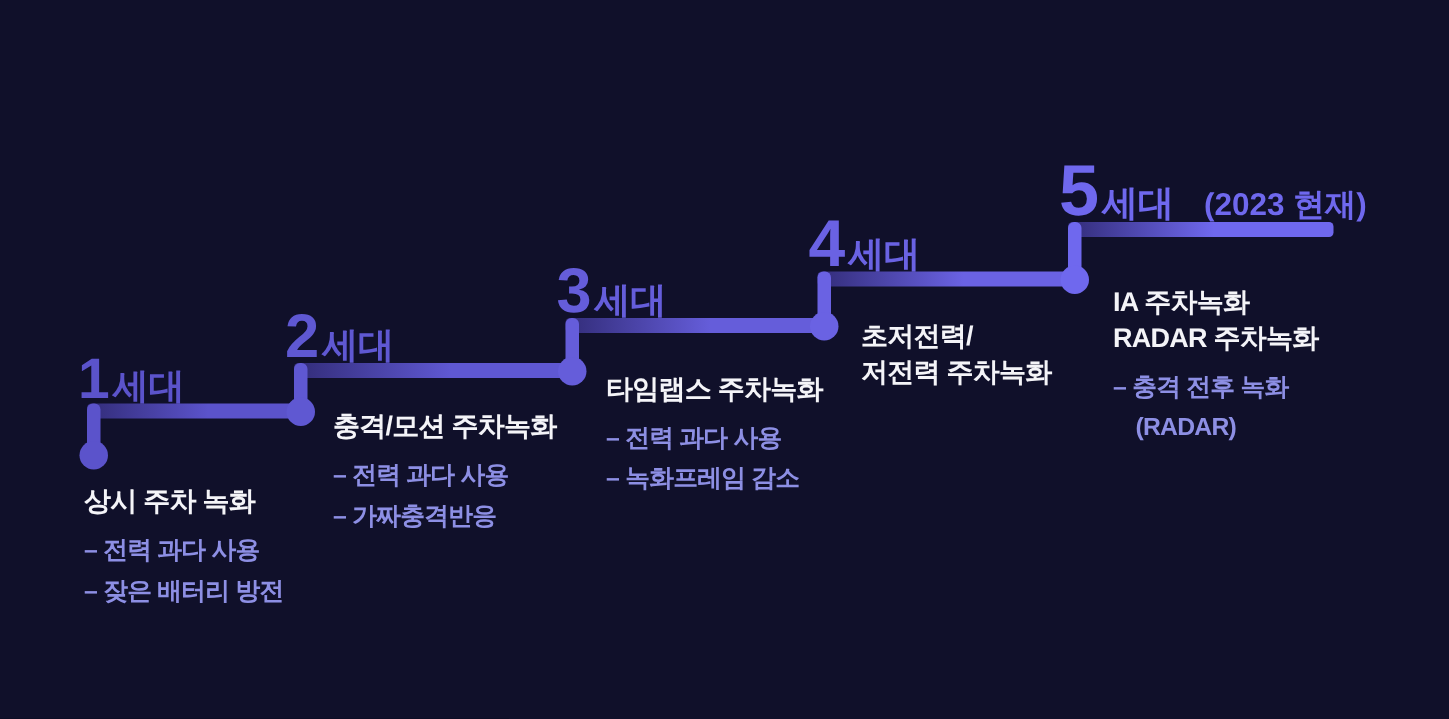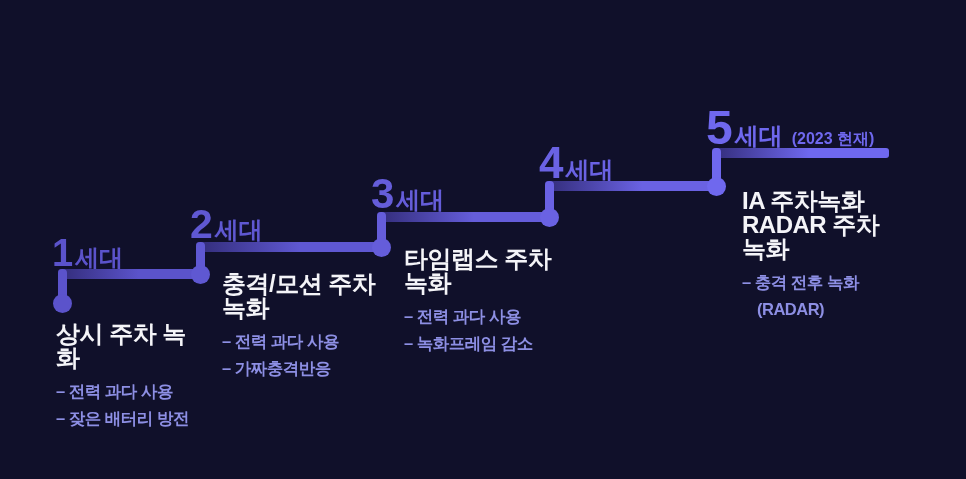--- a/index.html
+++ b/index.html
@@ -32,31 +32,31 @@
     left:-5px;z-index:2;
   }
   
   .genlabel{
     position:absolute;left:-6px;bottom:calc(100% + 1px);
     display:flex;align-items:baseline;white-space:nowrap;
     color:var(--accent);font-weight:bold;line-height:.8;
   }
   .genlabel .num{letter-spacing:-1px;}
   .genlabel .gen{font-size:24px;margin-left:3px;}
-  .genlabel .suffix{font-size:16px;margin-left:9px;}
+  .genlabel .suffix{font-size:21px;margin-left:20px;}
   .step1 .num{font-size:38px;}
   .step2 .num{font-size:41px;}
   .step3 .num{font-size:42px;}
   .step4 .num{font-size:44px;}
   .step5 .num{font-size:48px;}
   
   .text{position:absolute;white-space:nowrap;}
   .title{
     color:var(--title-color);
-    font-size:24px;font-weight:800;line-height:24px;
+    font-size:18px;font-weight:800;line-height:24px;
     white-space:pre-line;margin:0 0 8px 0;letter-spacing:-.5px;
   }
   .bullets{list-style:none;margin:0;padding:0;}
   .bullets li{
     color:var(--bullet-color);
     font-size:16.5px;font-weight:600;line-height:27px;letter-spacing:-.5px;
   }
   .bullets li.indent{padding-left:15px;}
 
   
@@ -148,20 +148,22 @@
 
   <div class="step step4" style="--accent: #6a62e3;">
     <div class="genlabel">
       <span class="num">4</span>
       <span class="gen">세대</span>
     </div>
     <div class="bar"></div>
     <div class="drop"></div>
     <div class="dot"></div>
     <div class="text">
+      <p class="title">초저전력/
+저전력 주차녹화</p>
     </div>
   </div>
 
   <div class="step step5" style="--accent: #6f68ee;">
     <div class="genlabel">
       <span class="num">5</span>
       <span class="gen">세대</span>
       <span class="suffix">(2023 현재)</span>
     </div>
     <div class="bar"></div>

